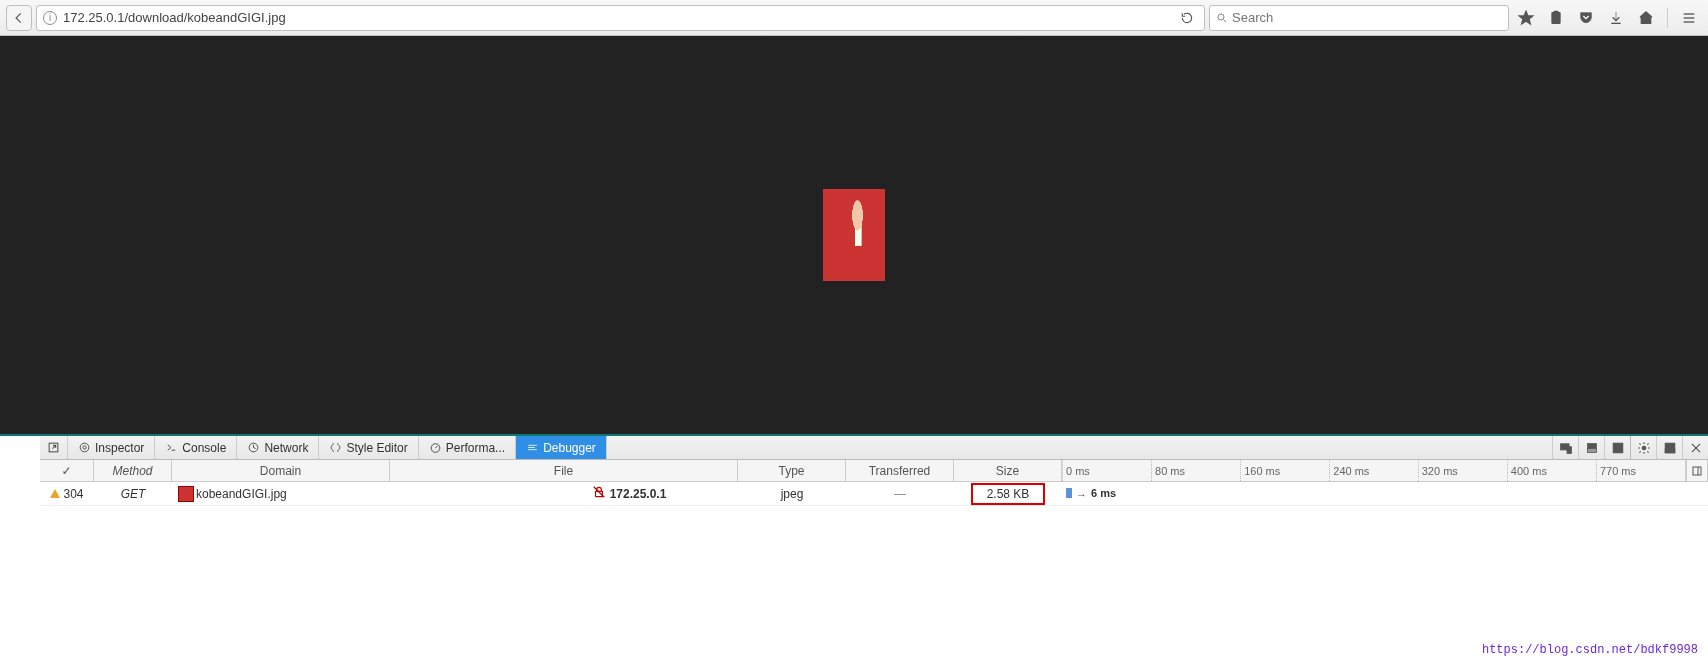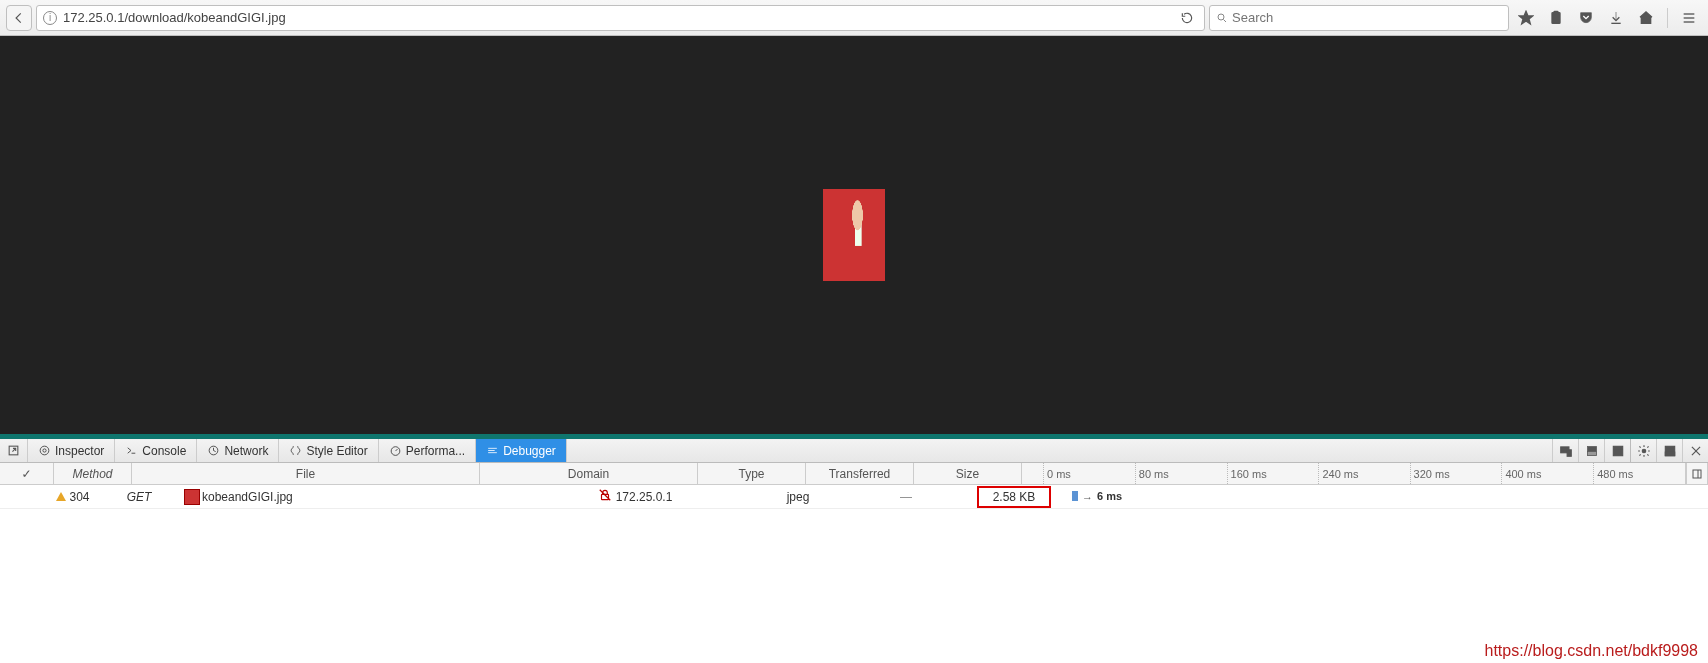--- a/index.html
+++ b/index.html
@@ -18,51 +18,51 @@
   .searchbar input { border:none; outline:none; flex:1; font-size:13px; color:#888; background:transparent; }
   .toolbar-icon { width:26px; height:26px; display:flex; align-items:center; justify-content:center; cursor:pointer; color:#555; }
   .toolbar-icon svg { width:16px;height:16px;stroke:#555;fill:#555; }
 
   
   .content { height:398px; background:#222; display:flex; align-items:center; justify-content:center; }
   .img-placeholder { width:62px; height:92px; background:#c33; position:relative; overflow:hidden; }
   .img-placeholder::before { content:""; position:absolute; inset:10% 15% 15% 25%; background:radial-gradient(ellipse at 50% 25%, #eec8a8 20%, transparent 21%), linear-gradient(#efe 0 0) 55% 30%/18% 55% no-repeat; border-radius:10px; }
 
   
-  .devtools { border-top:5px solid #0f766e; }
+  .devtools { border-top:2px solid #0f766e;padding-left:40px; }
   .dev-tabs { display:flex; align-items:center; height:24px; background:linear-gradient(#f3f3f3,#e7e7e7); border-bottom:1px solid #bbb; font-size:12px; }
   .dev-tabs .left-icon { width:28px;display:flex;align-items:center;justify-content:center;border-right:1px solid #ccc;height:100%; }
   .dev-tab { display:flex;align-items:center;gap:4px;padding:0 10px;height:100%;border-right:1px solid #ccc;cursor:pointer;color:#333; }
   .dev-tab.active { background:#2f8fe6; color:#fff; }
   .dev-tab svg{width:13px;height:13px;stroke:currentColor;fill:none;stroke-width:1.5;}
   .dev-right { margin-left:auto; display:flex; align-items:center; height:100%; }
   .dev-right .ri { width:26px; display:flex;align-items:center;justify-content:center;height:100%;border-left:1px solid #ccc;cursor:pointer; }
   .dev-right .ri svg{width:14px;height:14px;stroke:#555;fill:#555;}
 
   
   .net-header { display:flex; height:22px; background:#f5f5f5; border-bottom:1px solid #ccc; font-size:12px; color:#555; }
   .net-header .col { border-right:1px solid #ccc; display:flex; align-items:center; justify-content:center; height:100%; }
   .col-status{width:54px;} .col-method{width:78px;font-style:italic;} .col-file{width:348px;justify-content:center;} .col-domain{width:218px;} .col-type{width:108px;text-align:center;} .col-transferred{width:108px;} .col-size{width:108px;}
-  .col-timeline{flex:1;display:flex;align-items:center;position:relative;margin-left:21px;}
+  .col-timeline{flex:1;display:flex;align-items:center;position:relative;}
   .tick{position:absolute;font-size:11px;color:#666;border-left:1px dotted #bbb;height:100%;display:flex;align-items:center;padding-left:3px;}
   .side-toggle{width:22px;border-left:1px solid #ccc;display:flex;align-items:center;justify-content:center;}
 
   
   .net-row { display:flex; height:24px; font-size:12px; align-items:center; border-bottom:1px solid #eee; }
   .net-row .c { display:flex;align-items:center;height:100%; }
-  .c-status{width:54px;justify-content:center;gap:3px;margin-left:46px;} .c-method{width:78px;justify-content:center;font-style:italic;} .c-file{width:348px;gap:2px;padding-left:6px;} .c-domain{width:218px;gap:4px;justify-content:center;} .c-type{width:108px;justify-content:center;} .c-transferred{width:108px;justify-content:center;color:#888;} .c-size{width:108px;justify-content:center;}
+  .c-status{width:54px;justify-content:center;gap:3px;} .c-method{width:78px;justify-content:center;font-style:italic;} .c-file{width:348px;gap:2px;padding-left:6px;} .c-domain{width:218px;gap:4px;justify-content:center;font-weight:bold;} .c-type{width:108px;justify-content:center;} .c-transferred{width:108px;justify-content:center;color:#888;} .c-size{width:108px;justify-content:center;}
   .size-highlight{border:2px solid #d00; padding:2px 14px; }
   .c-timeline{flex:1;position:relative;height:100%;}
   .tri-warn{width:0;height:0;border-left:5px solid transparent;border-right:5px solid transparent;border-bottom:9px solid #e7a628;}
   .thumb{width:16px;height:16px;background:#c33;border:1px solid #900;}
   .lock-slash svg{width:14px;height:14px;}
   .bar-wrap{position:absolute;left:4px;top:5px;display:flex;align-items:center;gap:4px;font-size:11px;color:#333;}
   .bar{width:6px;height:10px;background:#5b93d4;}
   .arrow{color:#555;}
-  .watermark{position:absolute;right:10px;bottom:4px;color:#b91c1c;font-size:16px;pointer-events:none;}
+  .watermark{position:absolute;right:10px;bottom:4px;color:#6d28d9;font-size:12px;pointer-events:none;font-family:Liberation Mono, monospace;}
 </style>
 </head>
 <body>
 
 <div class="browser-bar">
   <div class="nav-btn">
     <svg viewBox="0 0 24 24">
         <polyline points="15 4 7 12 15 20"></polyline>
       </svg>
   </div>
@@ -218,33 +218,33 @@
             <line x1="5" y1="5" x2="19" y2="19"></line>
             <line x1="19" y1="5" x2="5" y2="19"></line>
           </svg>
         </div>
     </div>
   </div>
 
   <div class="net-header">
     <div class="col col-status">✓</div>
     <div class="col col-method">Method</div>
+    <div class="col col-domain">Domain</div>
     <div class="col col-file">File</div>
-    <div class="col col-domain">Domain</div>
     <div class="col col-type">Type</div>
     <div class="col col-transferred">Transferred</div>
     <div class="col col-size">Size</div>
     <div class="col col-timeline">
       <span class="tick" style="left:0%">0 ms</span>
       <span class="tick" style="left:14.3%">80 ms</span>
       <span class="tick" style="left:28.6%">160 ms</span>
       <span class="tick" style="left:42.9%">240 ms</span>
       <span class="tick" style="left:57.1%">320 ms</span>
       <span class="tick" style="left:71.4%">400 ms</span>
-      <span class="tick" style="left:85.7%">480 ms</span>
+      <span class="tick" style="left:85.7%">770 ms</span>
     </div>
     <div class="col side-toggle">
         <svg width="12" height="12" viewBox="0 0 24 24" fill="none" stroke="#555" stroke-width="2">
           <rect x="4" y="4" width="16" height="16"></rect>
           <line x1="14" y1="4" x2="14" y2="20"></line>
         </svg>
       </div>
   </div>
 
   <div class="net-row">

